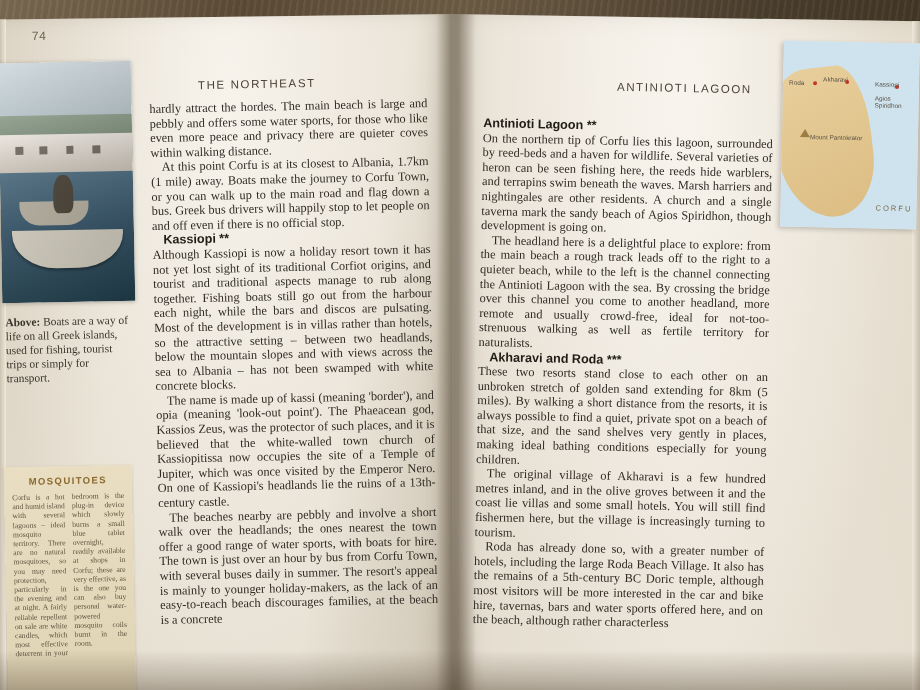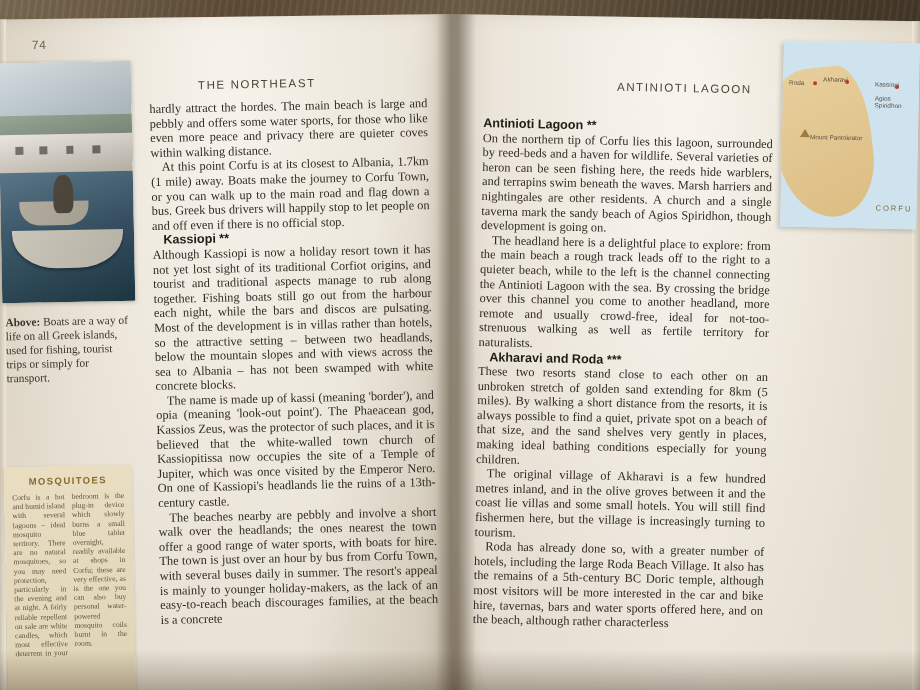--- a/index.html
+++ b/index.html
@@ -84,21 +84,21 @@
   #left-text{
     left:155px;top:85px;width:278px;
     transform:rotate(-1.25deg);
   }
   #right-text{
     left:478px;top:105px;width:290px;
     transform:rotate(1.2deg);
   }
   #left-runhead{left:198px;top:64px;transform:rotate(-1.2deg);}
   #right-runhead{left:617px;top:68px;transform:rotate(1.1deg);}
-  #folio-left{left:32px;top:24px;font-size:12px;color:#6a6253;transform:rotate(-1deg);}
+  #folio-left{left:32px;top:15px;font-size:12px;color:#6a6253;transform:rotate(-1deg);}
 
   
   #photo{
     position:absolute;left:0;top:48px;width:133px;height:240px;
     overflow:hidden;
     transform:rotate(-1.1deg);
     box-shadow:0 1px 4px rgba(0,0,0,0.25);
   }
   .sky{position:absolute;left:0;top:0;width:100%;height:38%;
     background:linear-gradient(180deg,#cfd9dd 0%,#b9c6cc 60%,#9fb0b6 100%);}

